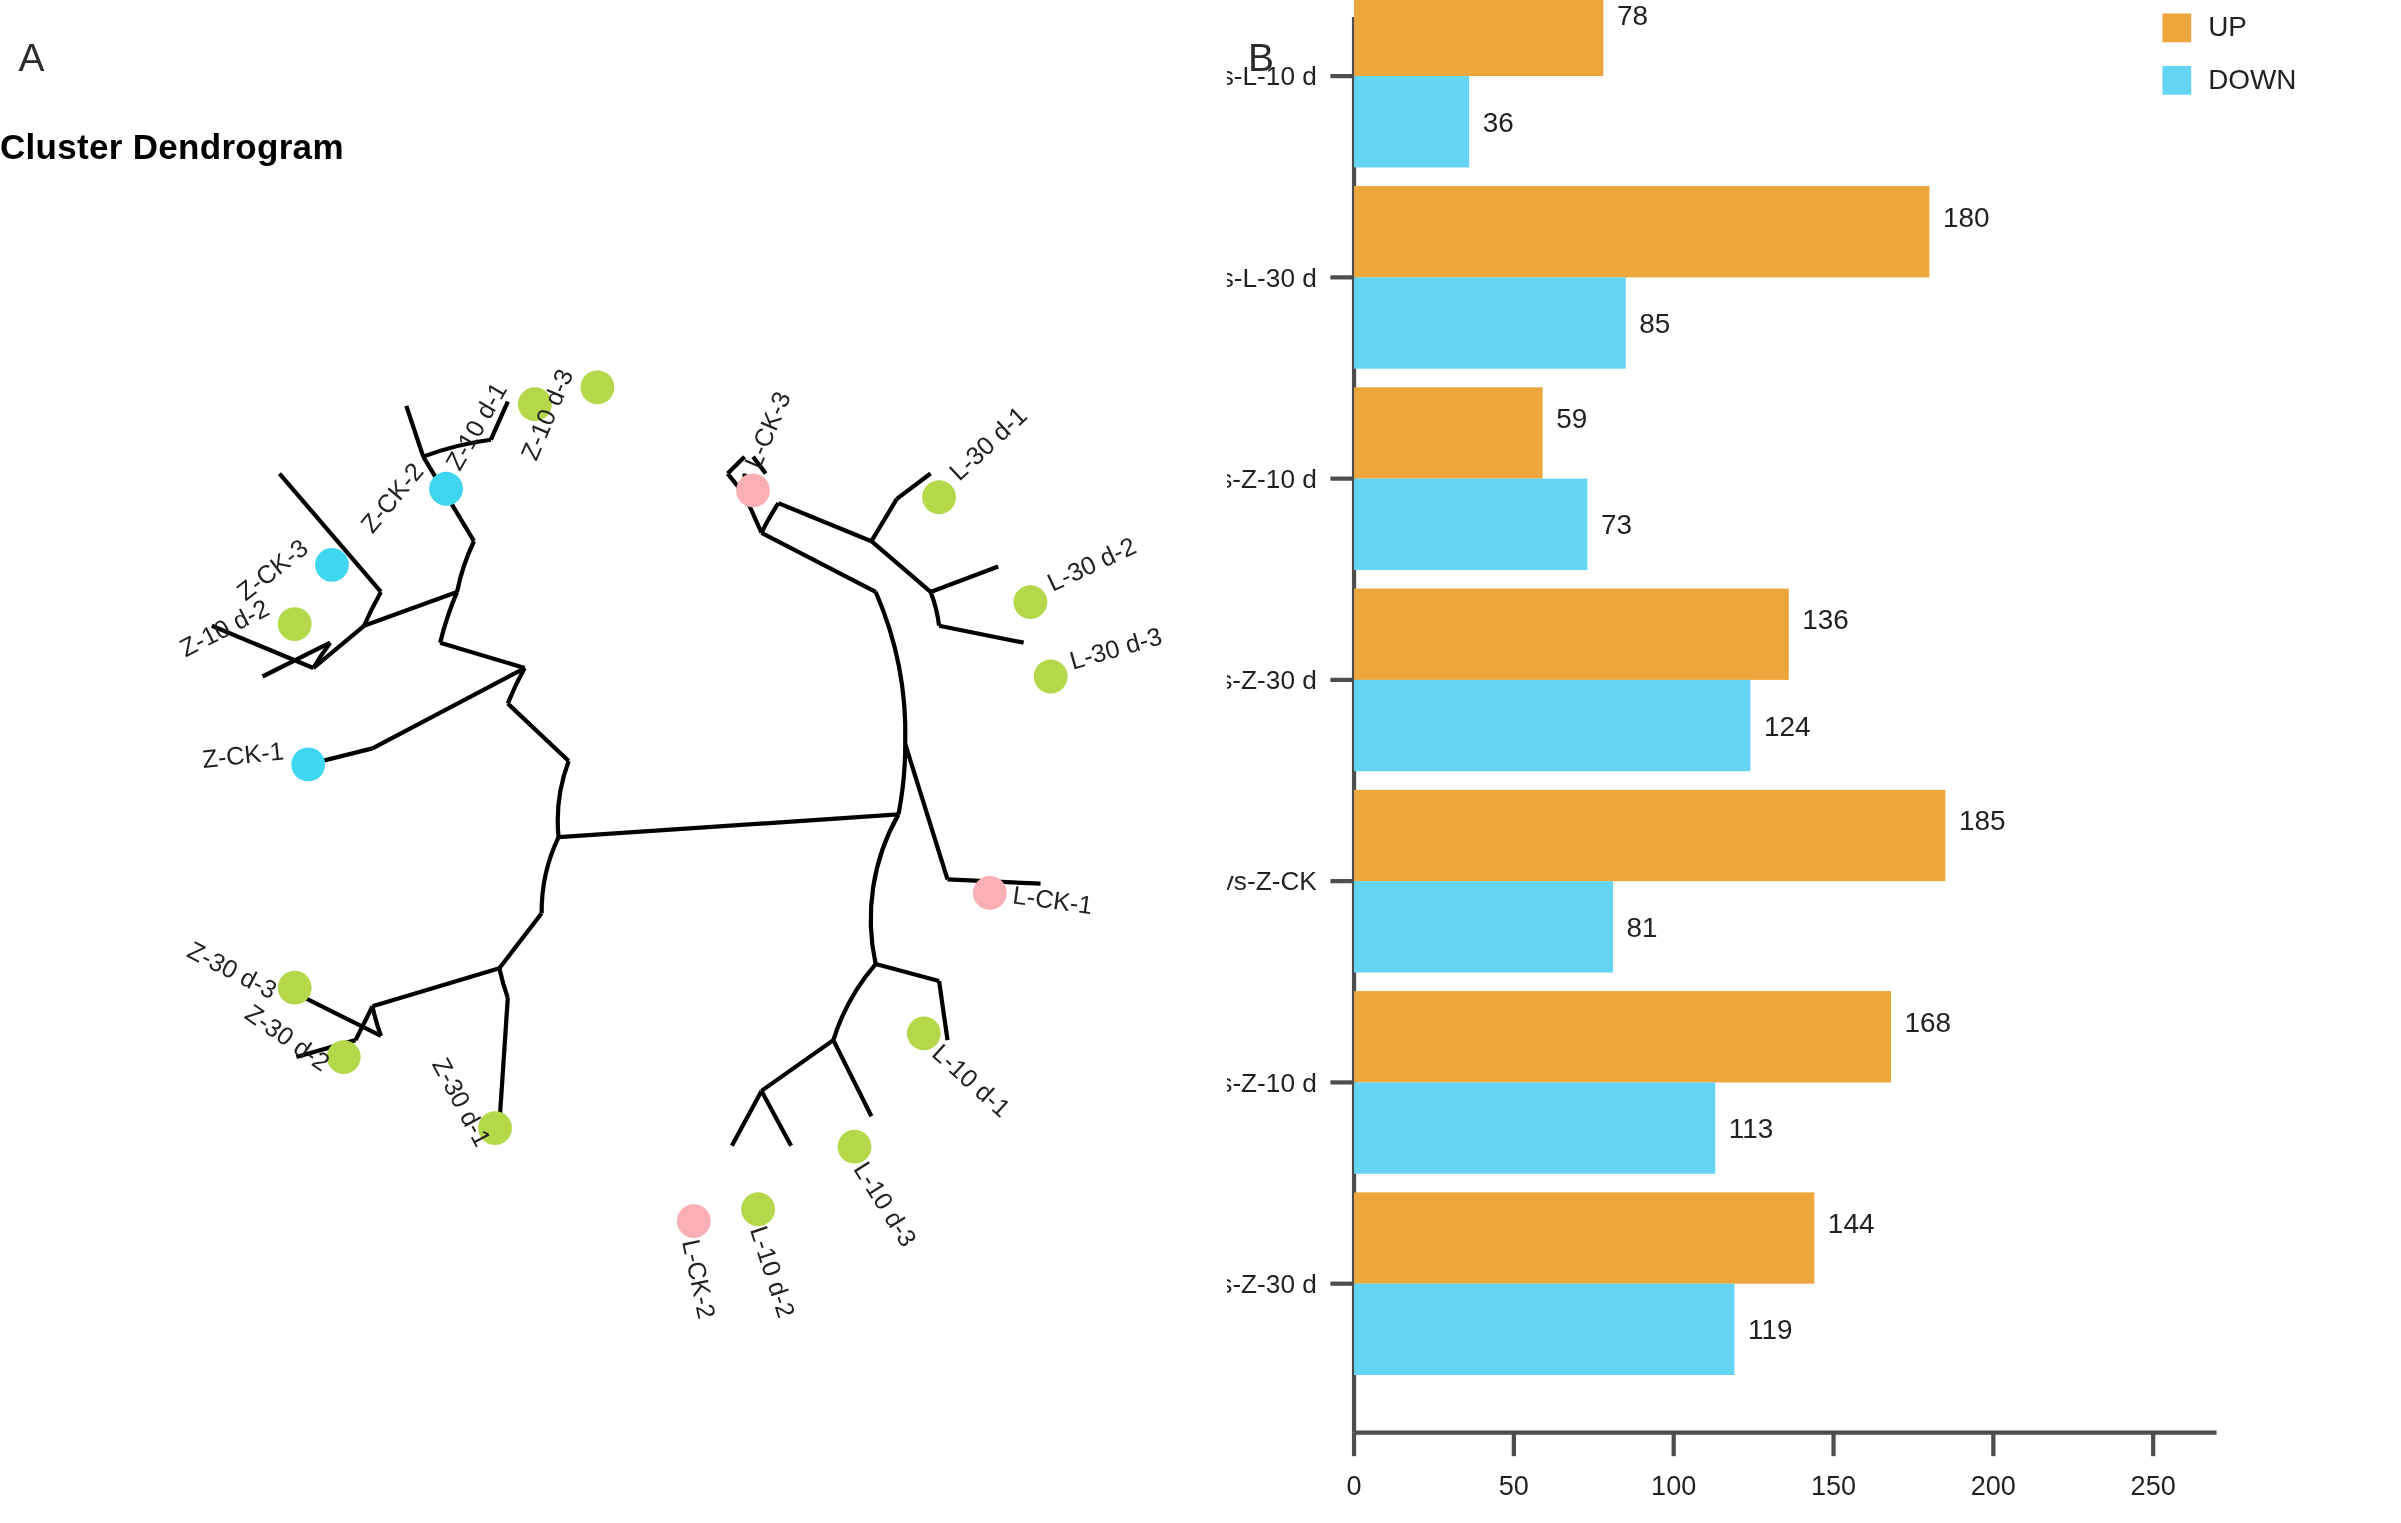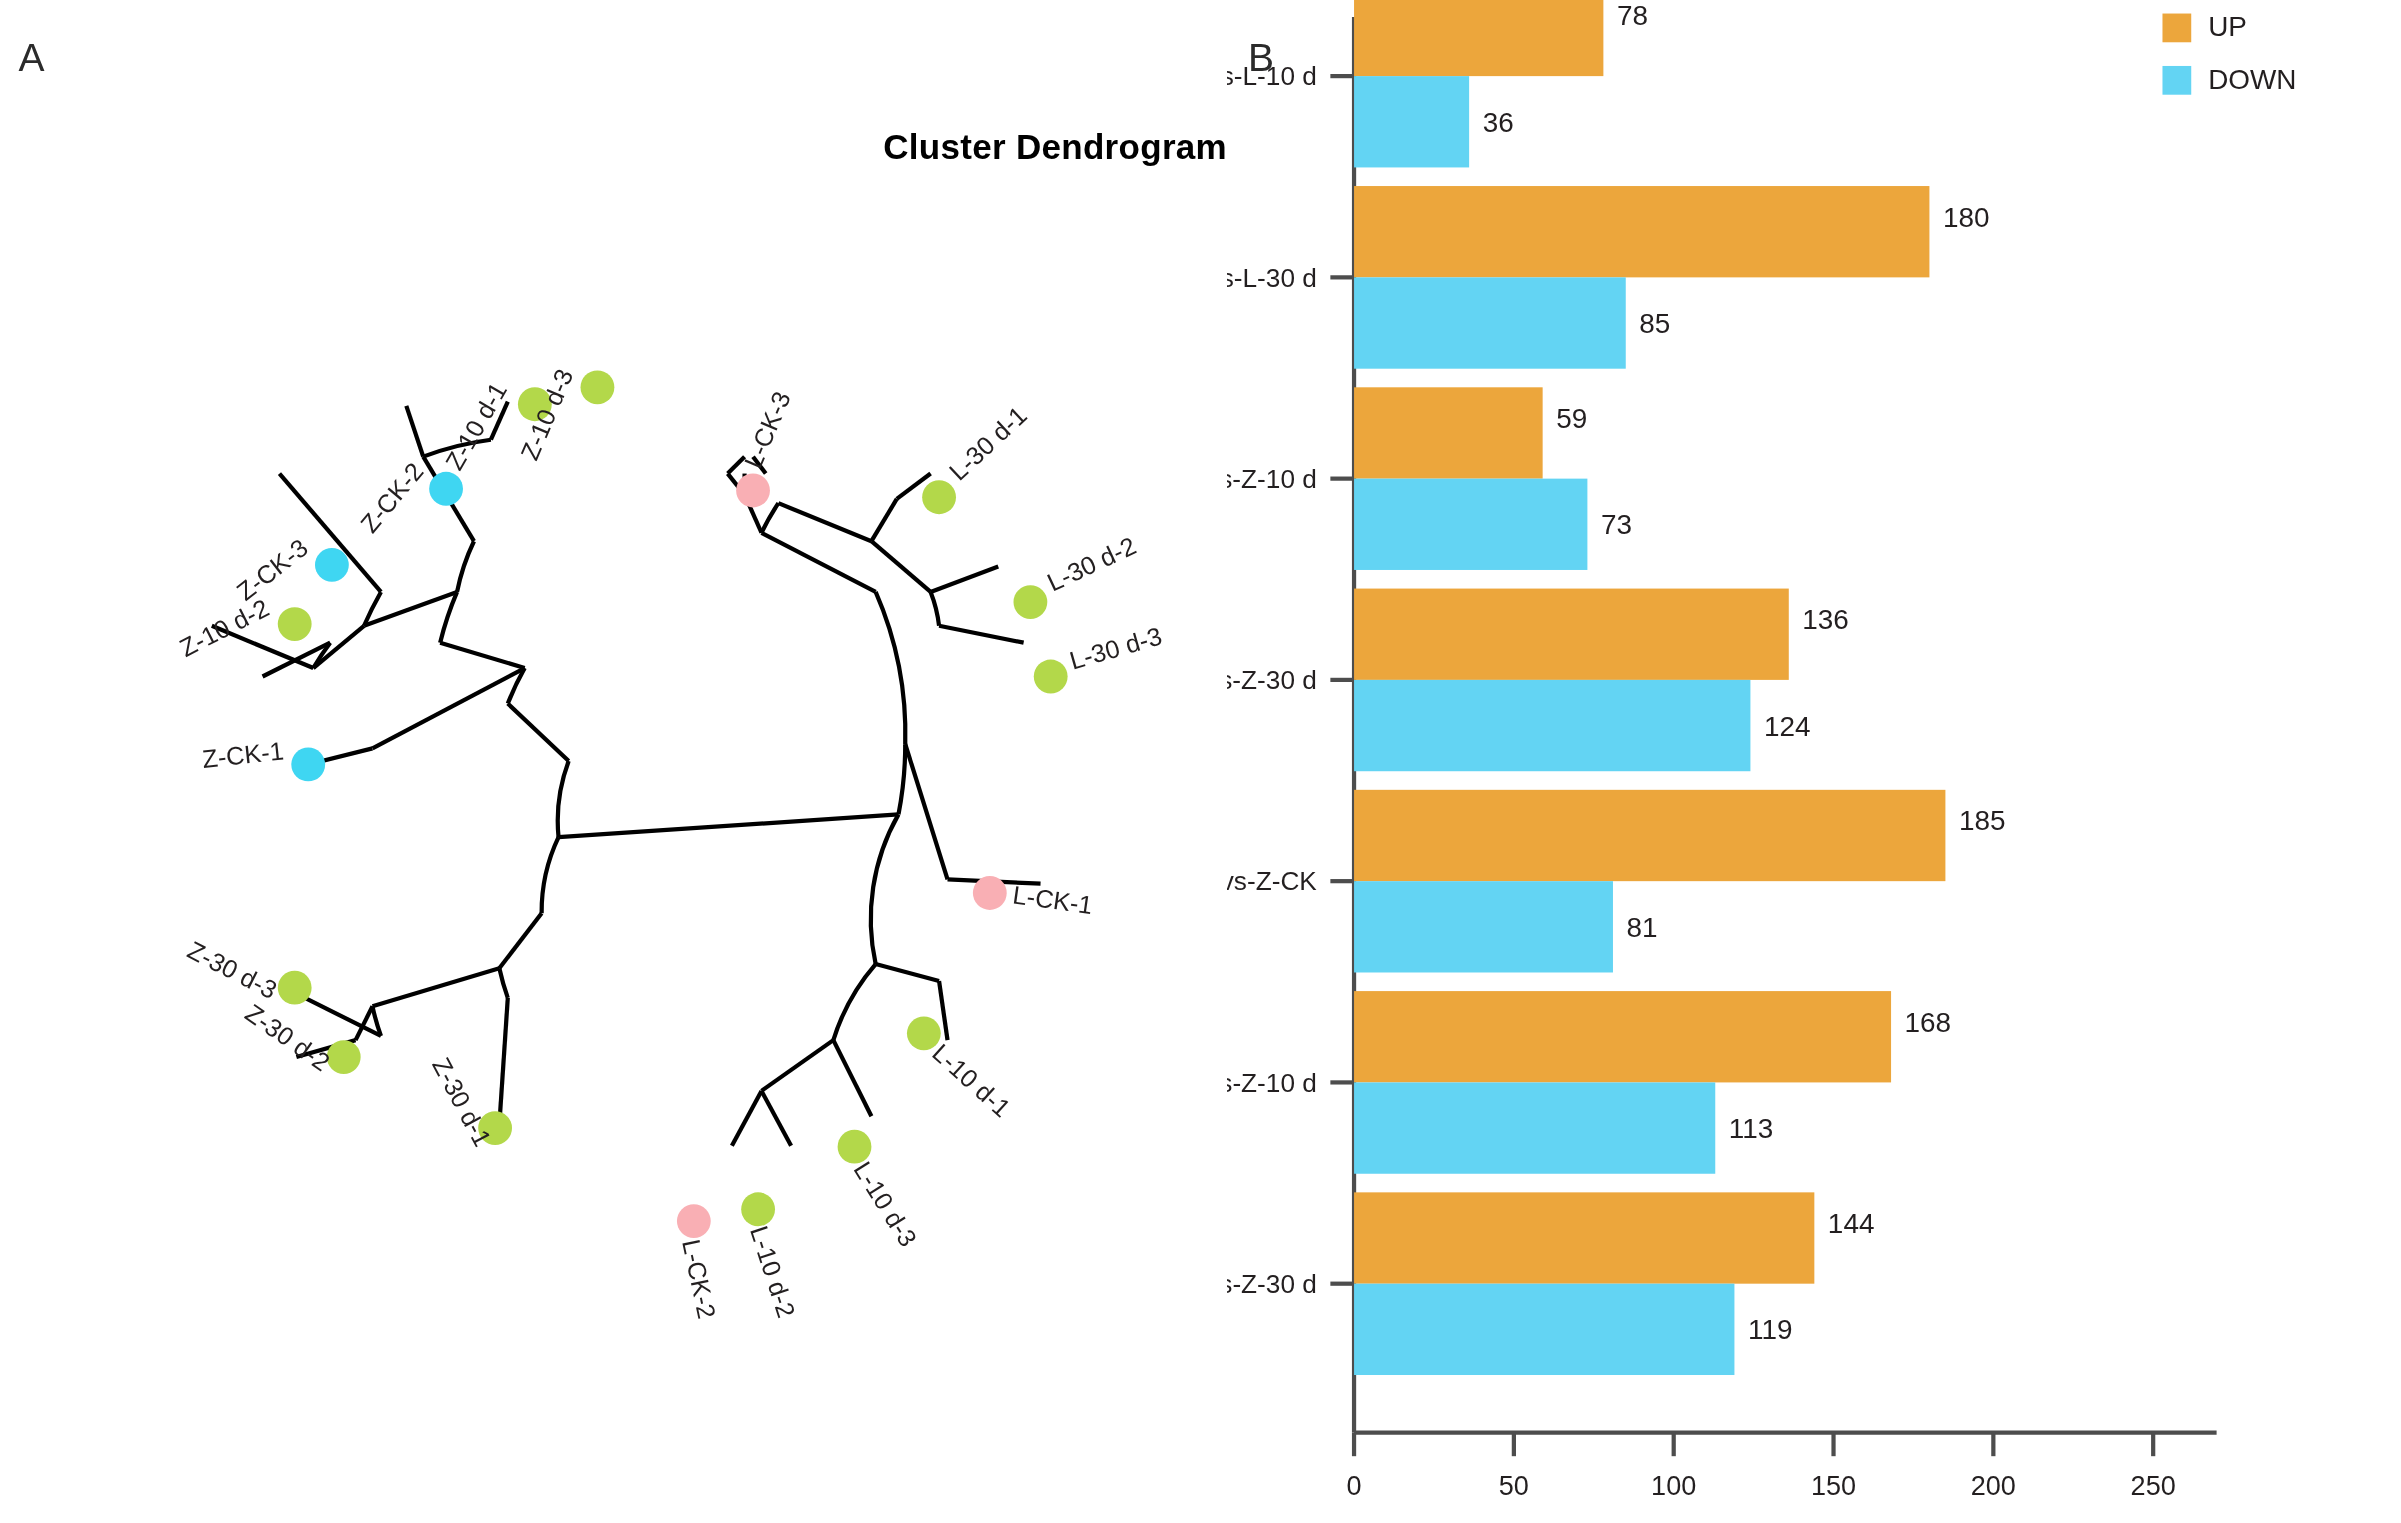--- a/index.html
+++ b/index.html
@@ -35,21 +35,21 @@
     color: #2b2b2b;
     letter-spacing: 0.4px;
   }
   #panel-a-letter { left: 18.6px; top: 36px; }
   #panel-b-letter { left: 1248px; top: 36px; }
 
   #dendro-title {
     position: absolute;
     left: 0; right: 0;
     top: 127px;
-    text-align: right;
+    text-align: left;
     font-size: 35px;
     font-weight: bold;
     color: #000;
     letter-spacing: 0.3px;
   }
   #dendro-svg {
     position: absolute;
     left: 0; top: 0;
   }
   .dendro-leaf-label {

